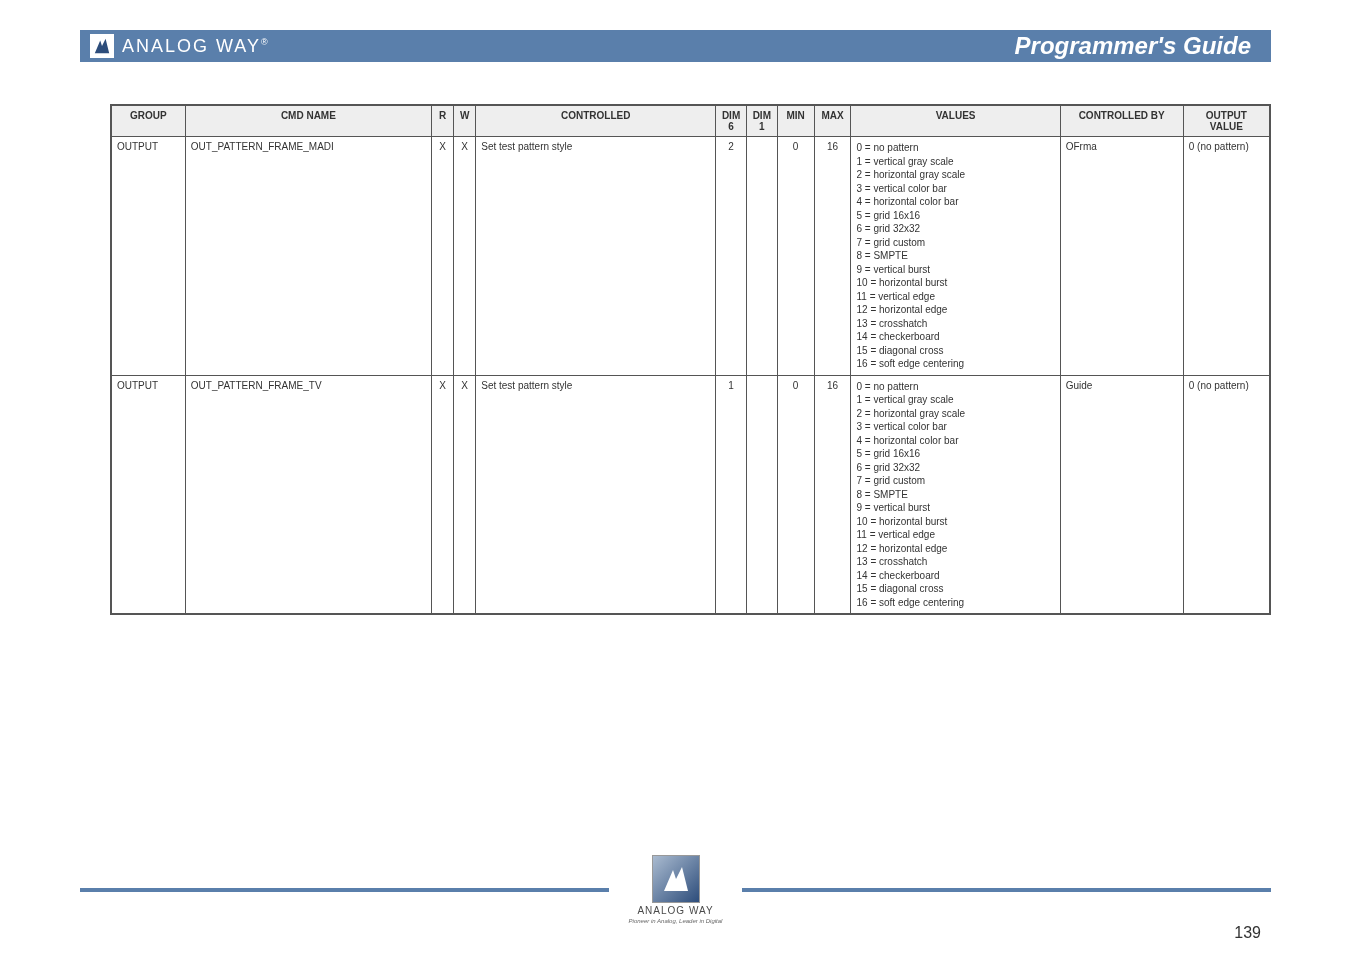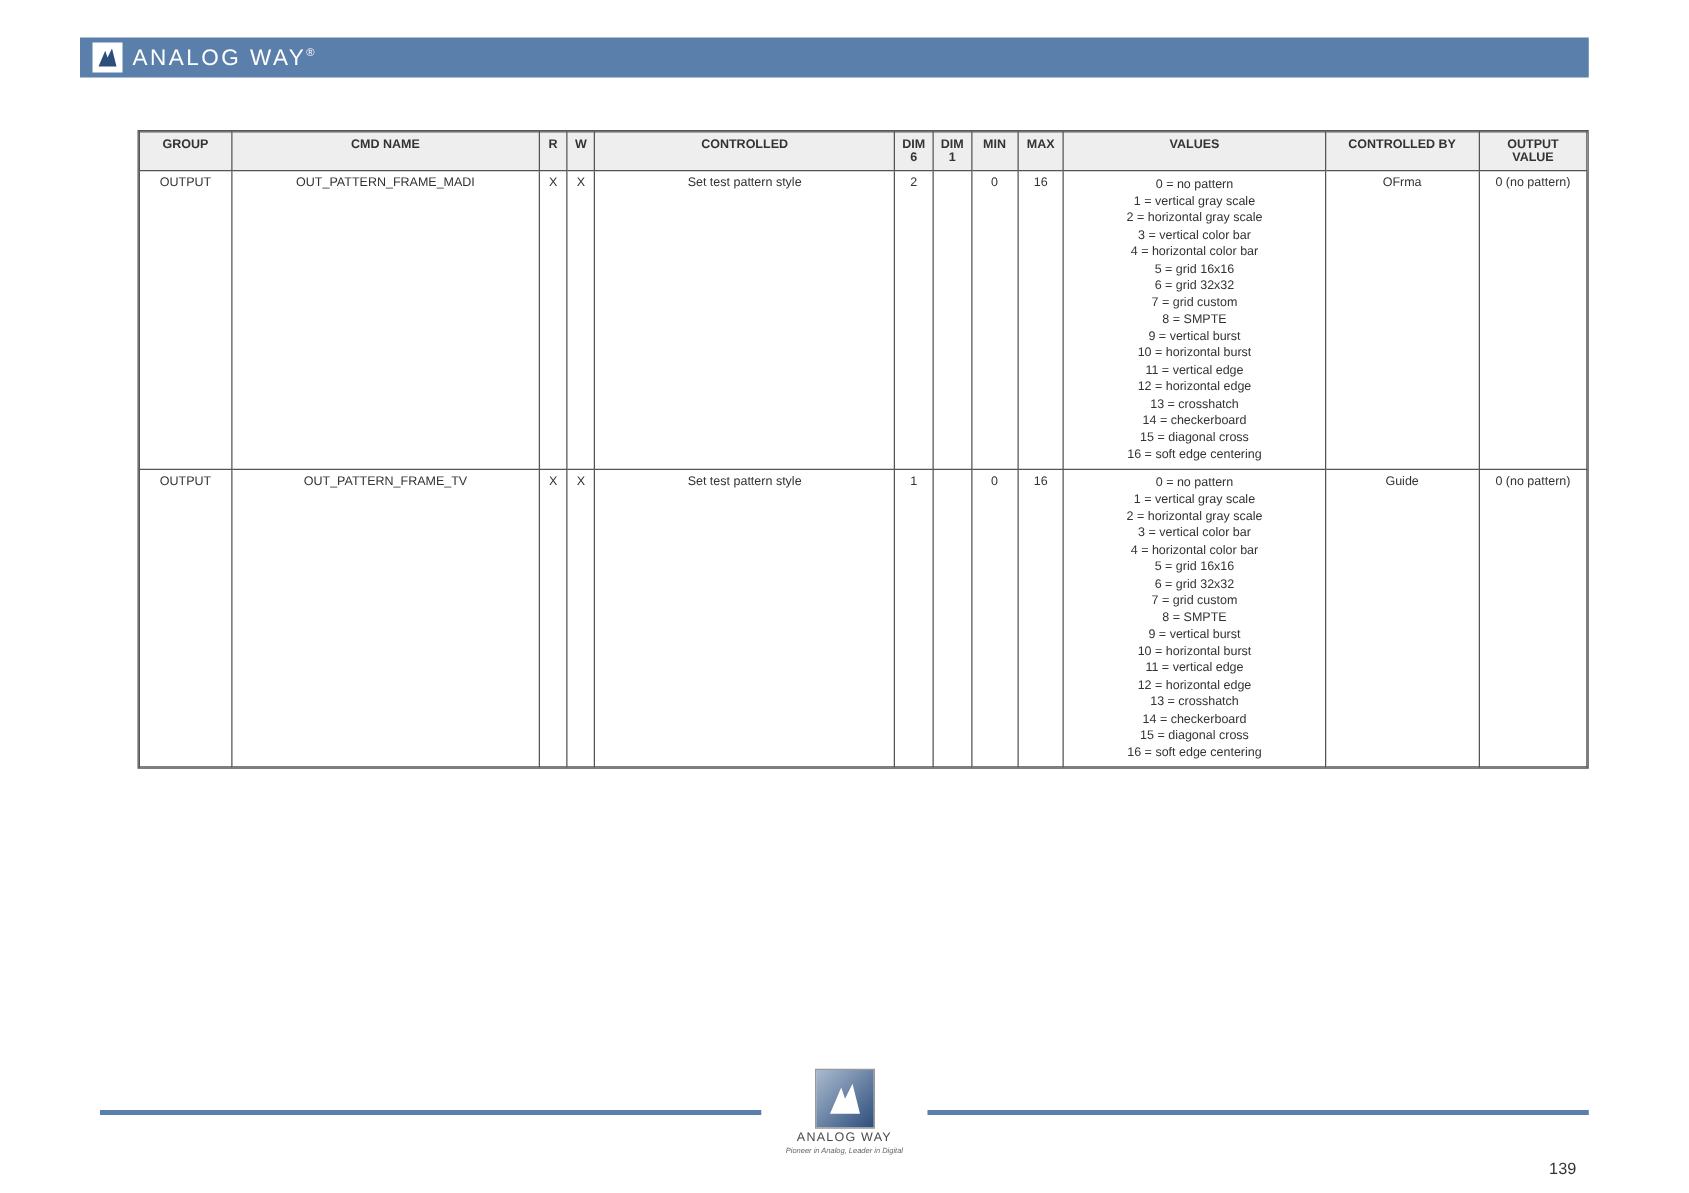--- a/index.html
+++ b/index.html
@@ -7,21 +7,21 @@
     width: 1351px;
     height: 954px;
     font-family: Arial, Helvetica, sans-serif;
     background: #fff;
     position: relative;
     font-size: 11px;
     color: #333;
   }
   .header-bar {
     position: absolute;
-    top: 30px; left: 64px; right: 80px;
+    top: 30px; left: 80px; right: 80px;
     height: 32px;
     background: #5a7fab;
     display: flex;
     align-items: center;
     justify-content: space-between;
     padding: 0 20px 0 10px;
   }
   .logo-box {
     display: flex; align-items: center; gap: 8px;
   }
@@ -46,21 +46,21 @@
     width: 100%;
     border-collapse: collapse;
     table-layout: fixed;
   }
   th, td {
     border: 1px solid #555;
     padding: 4px 5px;
     vertical-align: top;
     font-size: 10px;
     word-wrap: break-word;
-    text-align: center;
+    text-align: left;
   }
   th {
     background: #eee;
     font-weight: bold;
     text-align: center;
     font-size: 10px;
   }
   .c-group { width: 60px; }
   .c-cmd   { width: 200px; }
   .c-rw    { width: 18px; }
@@ -87,35 +87,36 @@
   }
   .footer-logo .sq {
     width: 48px; height: 48px;
     background: linear-gradient(135deg,#aabbd0,#2d4d7b);
     display:flex;align-items:center;justify-content:center;border:1px solid #999;
   }
   .footer-logo .sq svg path { fill:#fff; }
   .footer-logo .txt { font-size:10px; letter-spacing:1px; color:#4a4a4a;}
   .footer-logo .sub { font-size:6px; font-style:italic; color:#666;}
   .page-num {
-    position:absolute; right:90px; bottom:12px; font-size:13px;
+    position:absolute; right:90px; bottom:12px; font-size:16px;
   }
 </style>
 </head>
 <body>
 
 <div class="header-bar">
   <div class="logo-box">
     <div class="logo-sq">
       <svg width="18" height="18" viewBox="0 0 20 20">
           <path d="M2 18 L8 4 L10 10 L14 2 L18 18 Z"></path>
         </svg>
     </div>
     <div class="logo-text"><span>ANALOG WAY</span><sup>®</sup></div>
   </div>
+  <div class="title-right">Programmer's Guide</div>
 </div>
 
 <div class="table-wrap">
   <table>
     <colgroup>
       <col class="c-group">
         <col class="c-cmd">
         <col class="c-rw">
         <col class="c-rw">
       <col class="c-desc">

